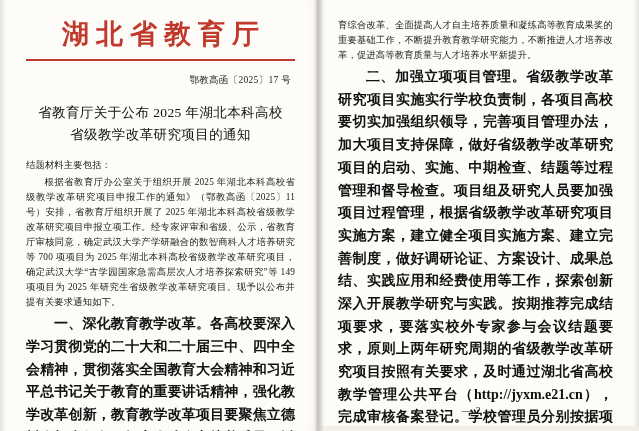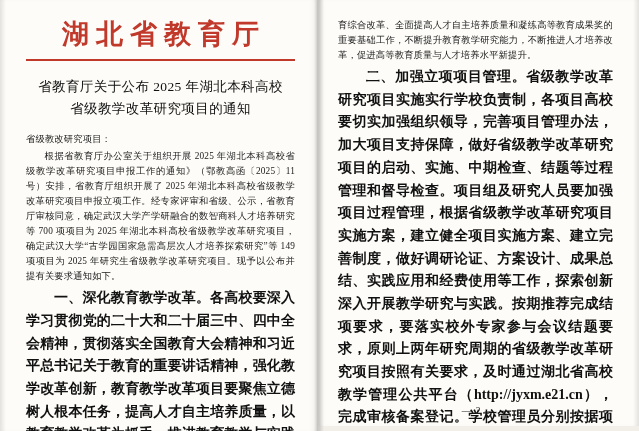--- a/index.html
+++ b/index.html
@@ -139,26 +139,27 @@
 </head>
 <body>
 
 <div class="page">
 
   <div class="sheet left">
     <div class="masthead">
       <div class="title">湖北省教育厅</div>
       <div class="redline"></div>
     </div>
+    <div class="docnum">鄂教高函〔2025〕17 号</div>
     <div class="doctitle">
       <div>省教育厅关于公布 2025 年湖北本科高校</div>
       <div>省级教学改革研究项目的通知</div>
     </div>
     <div class="body-col">
-      <p class="para noindent">省级教改研究项目：</p>
+      <p class="para noindent">结题材料主要包括：</p>
       <p class="para">根据省教育厅办公室关于组织开展 2025 年湖北本科高校省级教学改革研究项目申报工作的通知》（鄂教高函〔2025〕11 号）安排，省教育厅组织开展了 2025 年湖北本科高校省级教学改革研究项目申报立项工作。经专家评审和省级、公示，省教育厅审核同意，确定武汉大学产学研融合的数智商科人才培养研究等 700 项项目为 2025 年湖北本科高校省级教学改革研究项目，确定武汉大学“古学园国家急需高层次人才培养探索研究”等 149 项项目为 2025 年研究生省级教学改革研究项目。现予以公布并提有关要求通知如下。</p>
       <p class="heading">一、深化教育教学改革。各高校要深入学习贯彻党的二十大和二十届三中、四中全会精神，贯彻落实全国教育大会精神和习近平总书记关于教育的重要讲话精神，强化教学改革创新，教育教学改革项目要聚焦立德树人根本任务，提高人才自主培养质量，以教育教学改革为抓手，推进教育教学与实践作为加快推进建设高等教育</p>
     </div>
     <div class="edge-shadow-left"></div>
   </div>
 
   <div class="sheet right">
     <div class="body-col">
       <p class="para noindent">育综合改革、全面提高人才自主培养质量和凝练高等教育成果奖的重要基础工作，不断提升教育教学研究能力，不断推进人才培养改革，促进高等教育质量与人才培养水平新提升。</p>
       <p class="heading">二、加强立项项目管理。省级教学改革研究项目实施实行学校负责制，各项目高校要切实加强组织领导，完善项目管理办法，加大项目支持保障，做好省级教学改革研究项目的启动、实施、中期检查、结题等过程管理和督导检查。项目组及研究人员要加强项目过程管理，根据省级教学改革研究项目实施方案，建立健全项目实施方案、建立完善制度，做好调研论证、方案设计、成果总结、实践应用和经费使用等工作，探索创新深入开展教学研究与实践。按期推荐完成结项要求，要落实校外专家参与会议结题要求，原则上两年研究周期的省级教学改革研究项目按照有关要求，及时通过湖北省高校教学管理公共平台（http://jyxm.e21.cn），完成审核备案登记。学校管理员分别按据项目类别，确保项目按在线提交结题材料；本科教育教学改革研究项目，通过“教育教学改革研究项目（本科）”入类提交；研究生教育教学改革研究项目，通过“省级教改研究项目（研究生）”入类提交。结题材料主要包括《湖北省高等学校教学改革研究项目结题报告书》等。</p>

